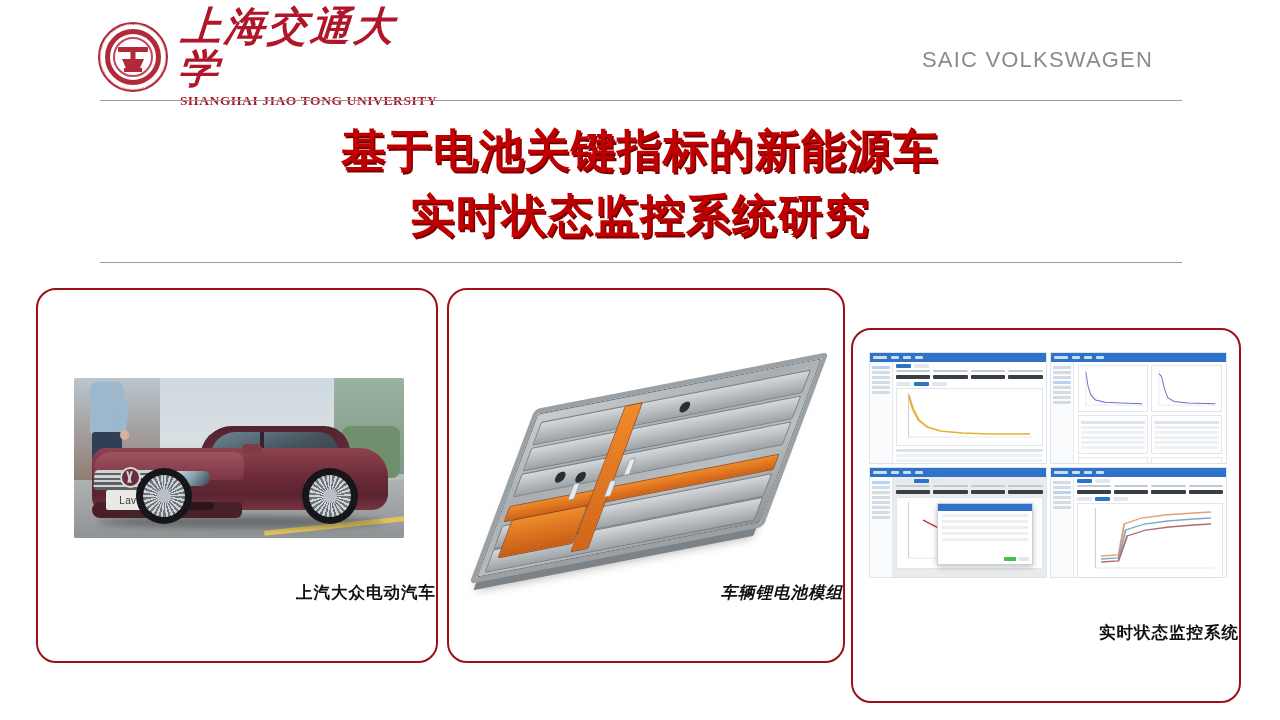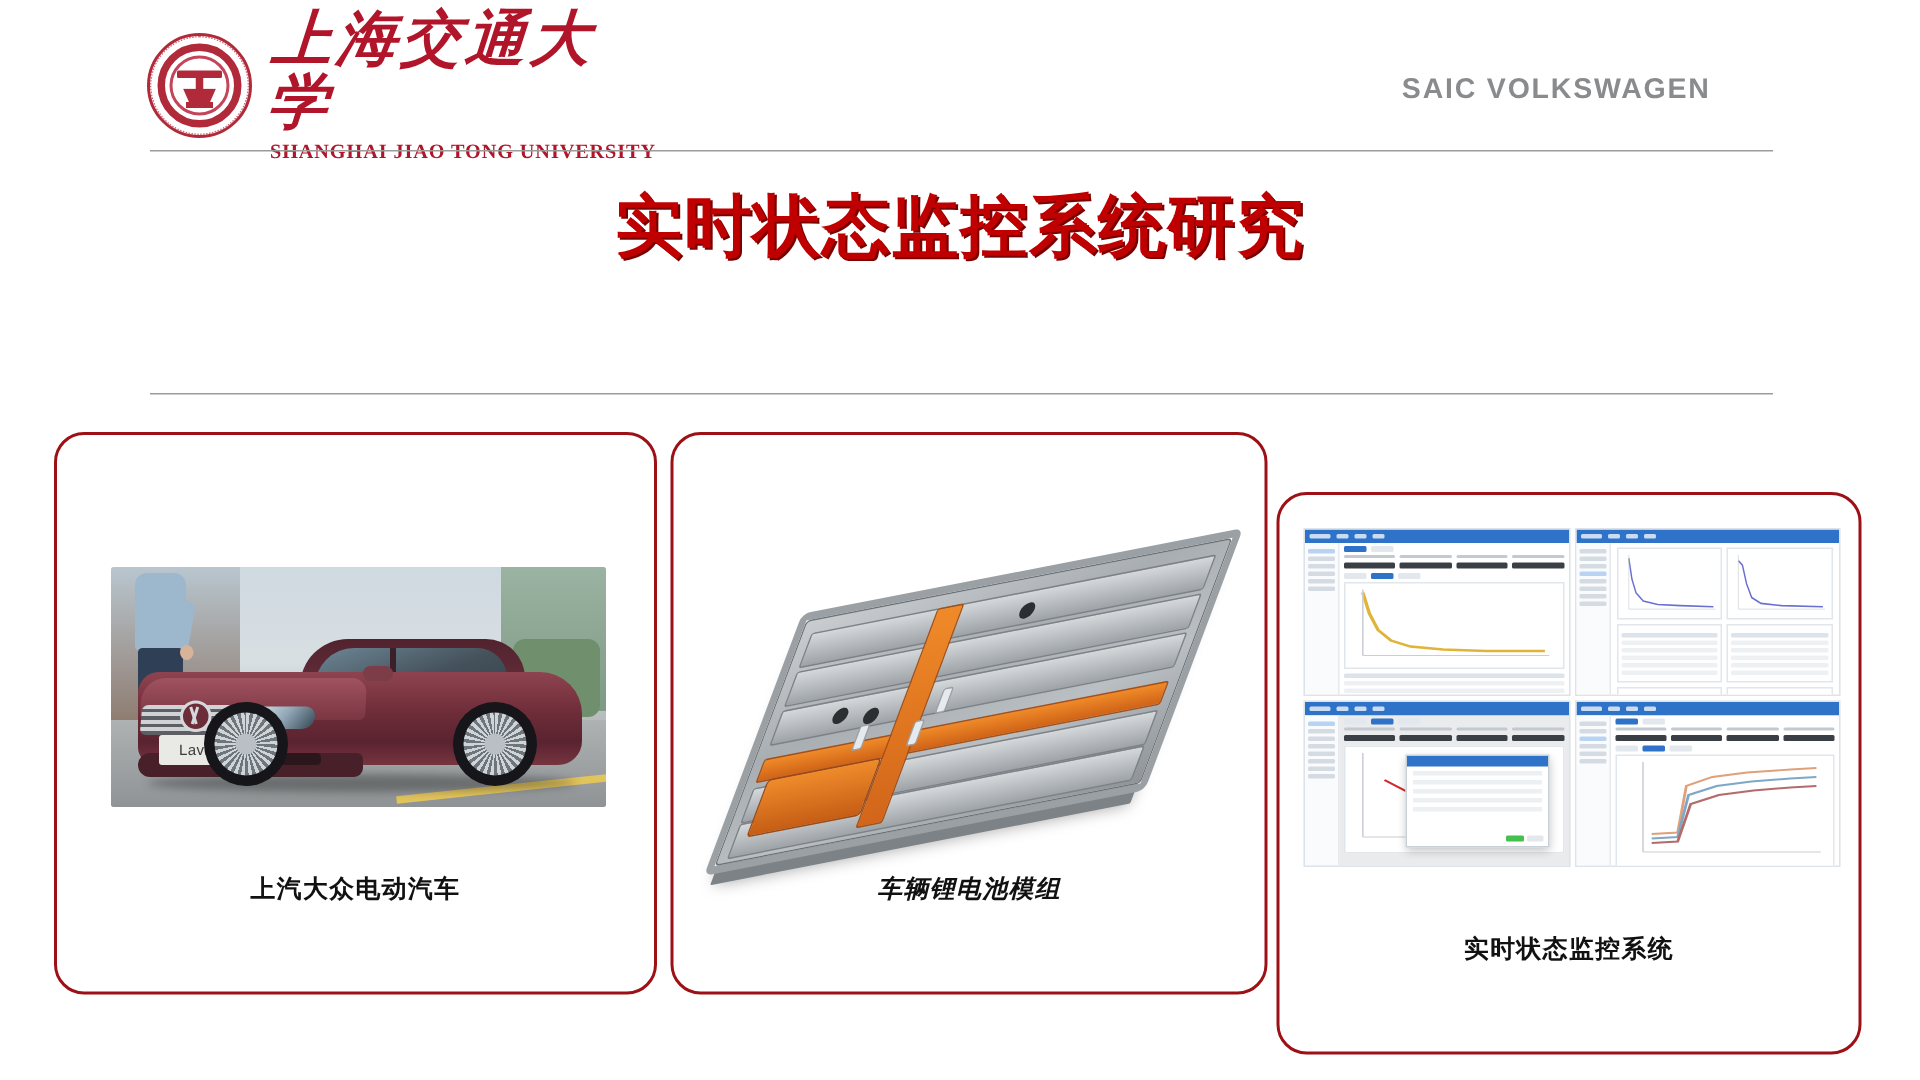--- a/index.html
+++ b/index.html
@@ -25,21 +25,21 @@
   .sjtu-text{display:flex;flex-direction:column;justify-content:center;}
   .sjtu-cn{font-family:"DejaVu Serif","Liberation Serif",serif;font-weight:bold;font-size:40px;color:#b0152a;
            letter-spacing:3px;line-height:1.05;font-style:italic;transform:skewX(-4deg);}
   .sjtu-en{font-family:"Liberation Serif","DejaVu Serif",serif;font-size:13.5px;color:#b0152a;letter-spacing:0.6px;
            font-weight:bold;margin-top:4px;white-space:nowrap;}
 
   .logo-saic{position:absolute;left:905px;top:22px;width:265px;height:72px;display:flex;flex-direction:column;
              align-items:center;justify-content:center;}
   .saic-cn{font-family:"DejaVu Sans","Liberation Sans",sans-serif;font-weight:bold;font-size:38px;color:#6f7072;
            letter-spacing:8px;line-height:1;}
-  .saic-en{font-family:"Liberation Sans","DejaVu Sans",sans-serif;font-weight:bold;font-size:19px;color:#8a8b8d;
+  .saic-en{font-family:"Liberation Sans","DejaVu Sans",sans-serif;font-weight:normal;font-size:22px;color:#8a8b8d;
            letter-spacing:1.2px;margin-top:4px;}
 
   .rule{position:absolute;height:0;border-top:1.3px solid #9c9c9c;}
   .rule-top{left:100px;top:100px;width:1082px;}
   .rule-mid{left:100px;top:262px;width:1082px;}
 
   
   .title-block{position:absolute;left:0;top:118px;width:1280px;text-align:center;}
   .title-line{
     font-family:"DejaVu Sans","Liberation Sans",sans-serif;
@@ -50,21 +50,21 @@
   
   .cards{position:absolute;left:0;top:288px;width:1280px;height:375px;}
   .card{
     position:absolute;top:0;height:375px;border:2.2px solid #9d1116;border-radius:20px;background:#ffffff;
     box-sizing:border-box;
   }
   .card1{left:36px;width:402px;}
   .card2{left:447px;width:398px;}
   .card3{left:851px;width:390px;margin-top:40px;}
   .card-caption{
-    position:absolute;left:0;right:0;text-align:center;
+    position:absolute;left:0;right:0;text-align:right;
     font-family:"DejaVu Sans","Liberation Sans",sans-serif;
     font-weight:bold;font-size:16.5px;color:#111111;letter-spacing:1px;
   }
 
   
   .car-photo{
     position:absolute;left:36px;top:88px;width:330px;height:160px;border-radius:2px;overflow:hidden;
     background:linear-gradient(180deg,#cfd9e0 0%,#d8dfe3 40%,#b9bcbd 62%,#9fa3a4 100%);
   }
   .cp-wallL{position:absolute;left:0;top:0;width:86px;height:106px;background:linear-gradient(180deg,#b9c6cf,#8d7a6e);}
@@ -210,20 +210,21 @@
     </div>
 
     <div class="logo-saic">
       <div class="saic-en">SAIC VOLKSWAGEN</div>
     </div>
 
     <div class="rule rule-top"></div>
   </div>
 
   <div class="title-block">
+    <div class="title-line">基于电池关键指标的新能源车</div>
     <div class="title-line">实时状态监控系统研究</div>
   </div>
   <div class="rule rule-mid"></div>
 
   <div class="cards">
 
     <div class="card card1">
       <div class="car-photo">
         <div class="cp-wallL"></div>
         <div class="cp-person">

